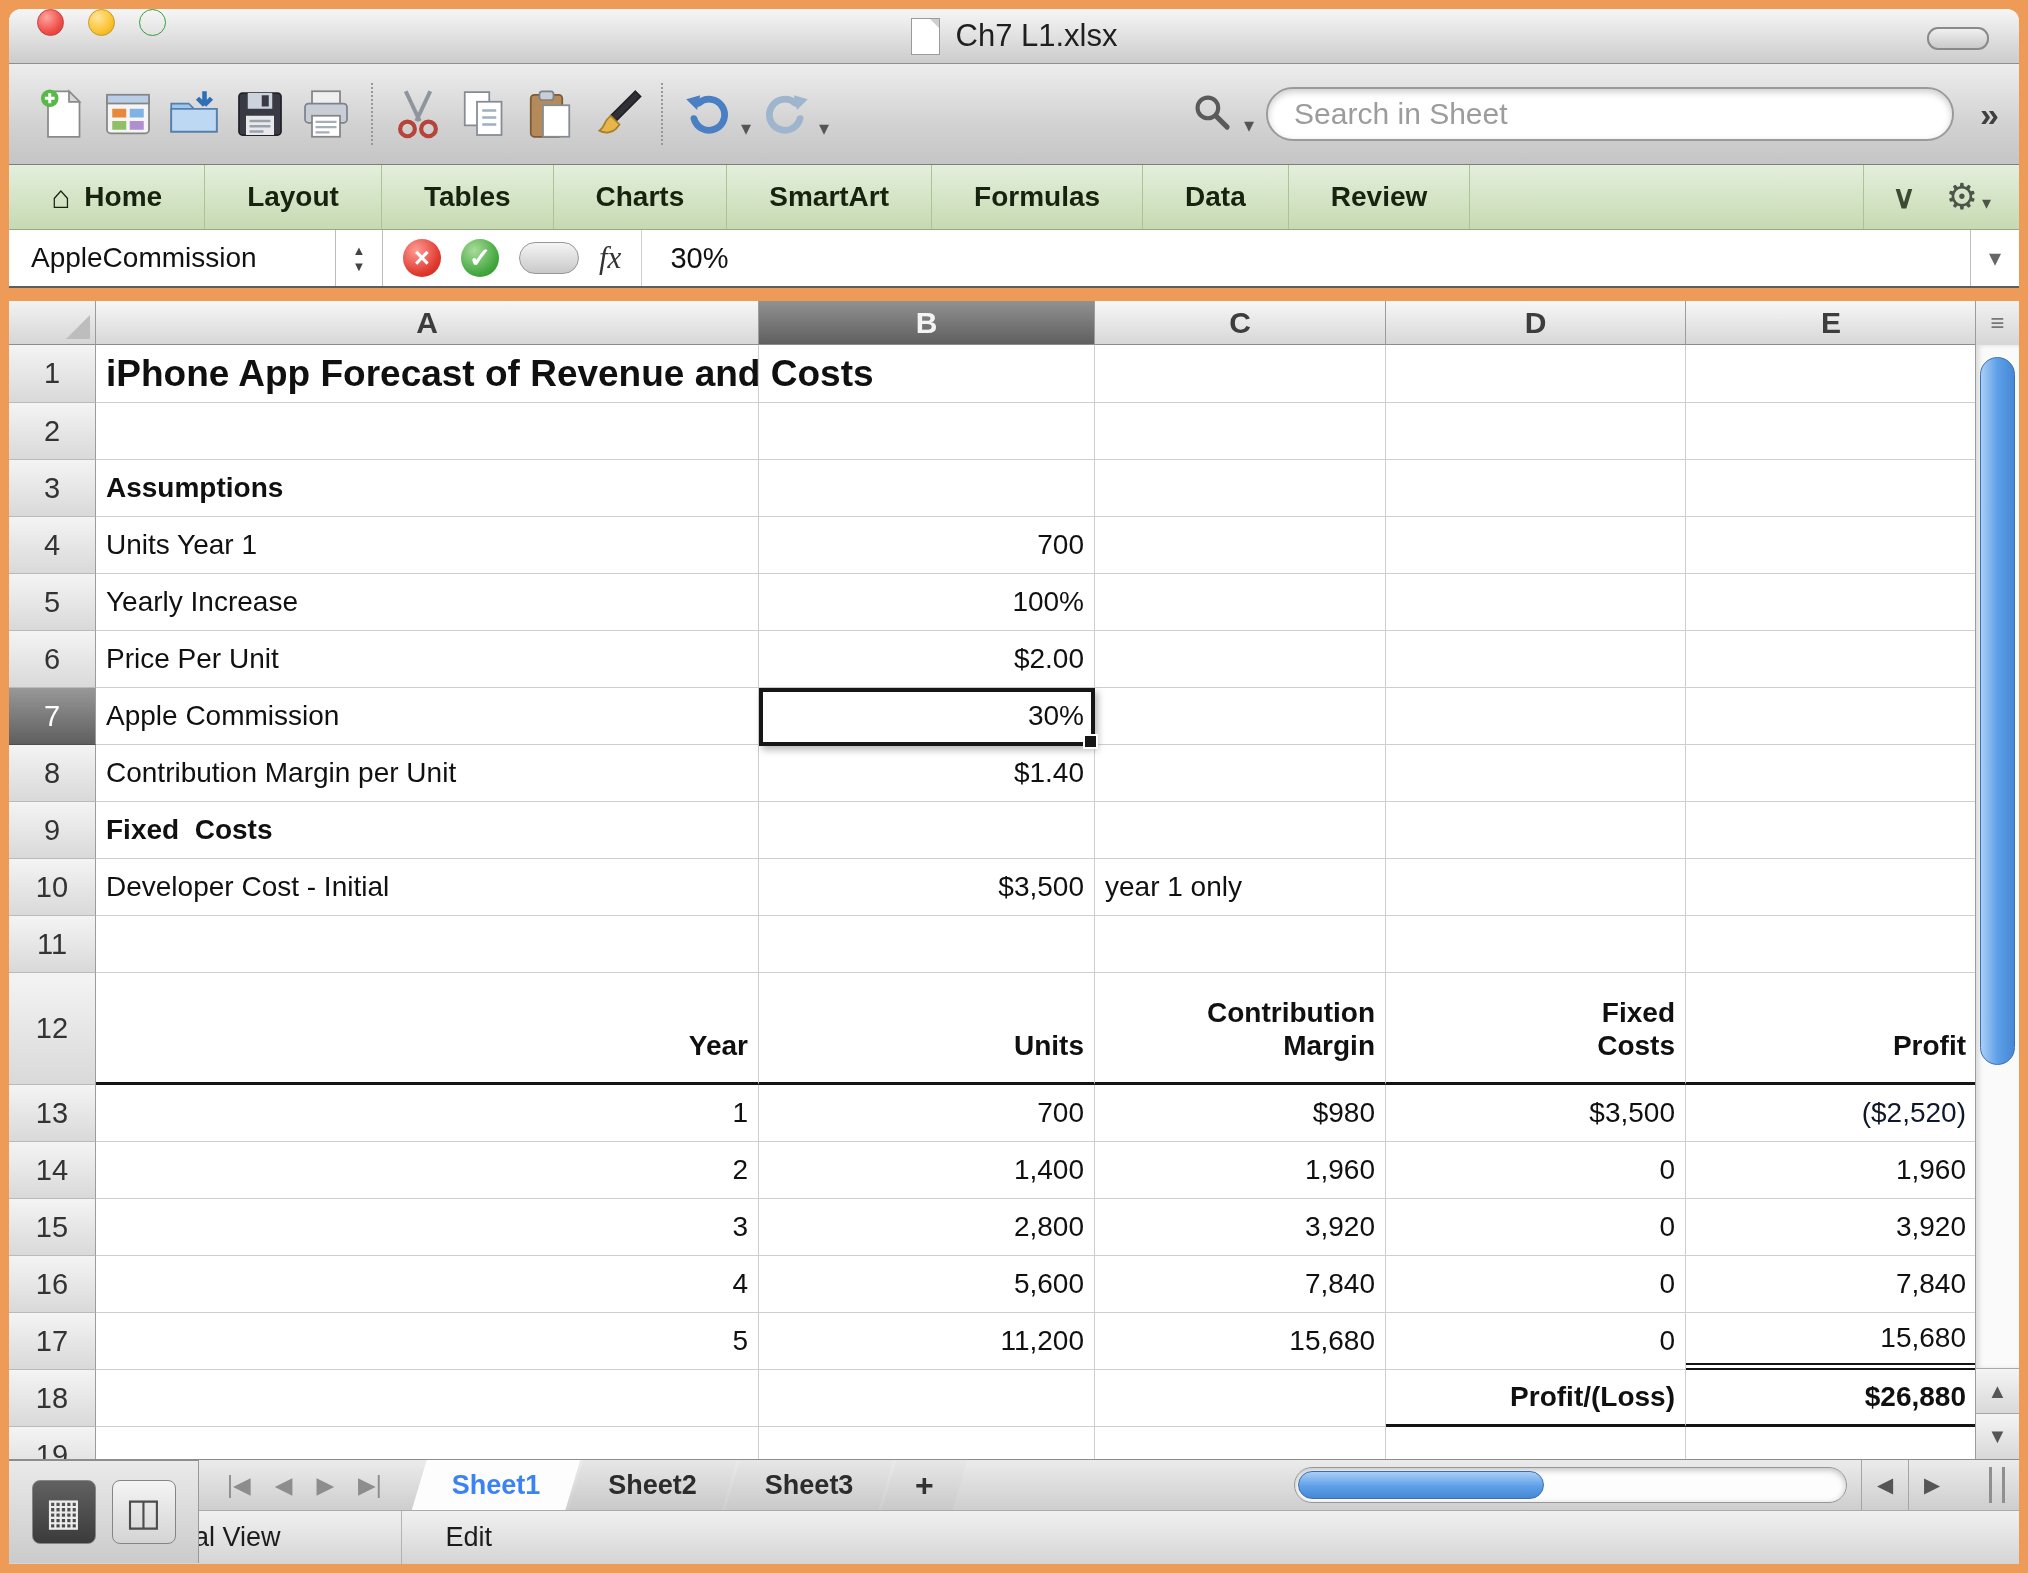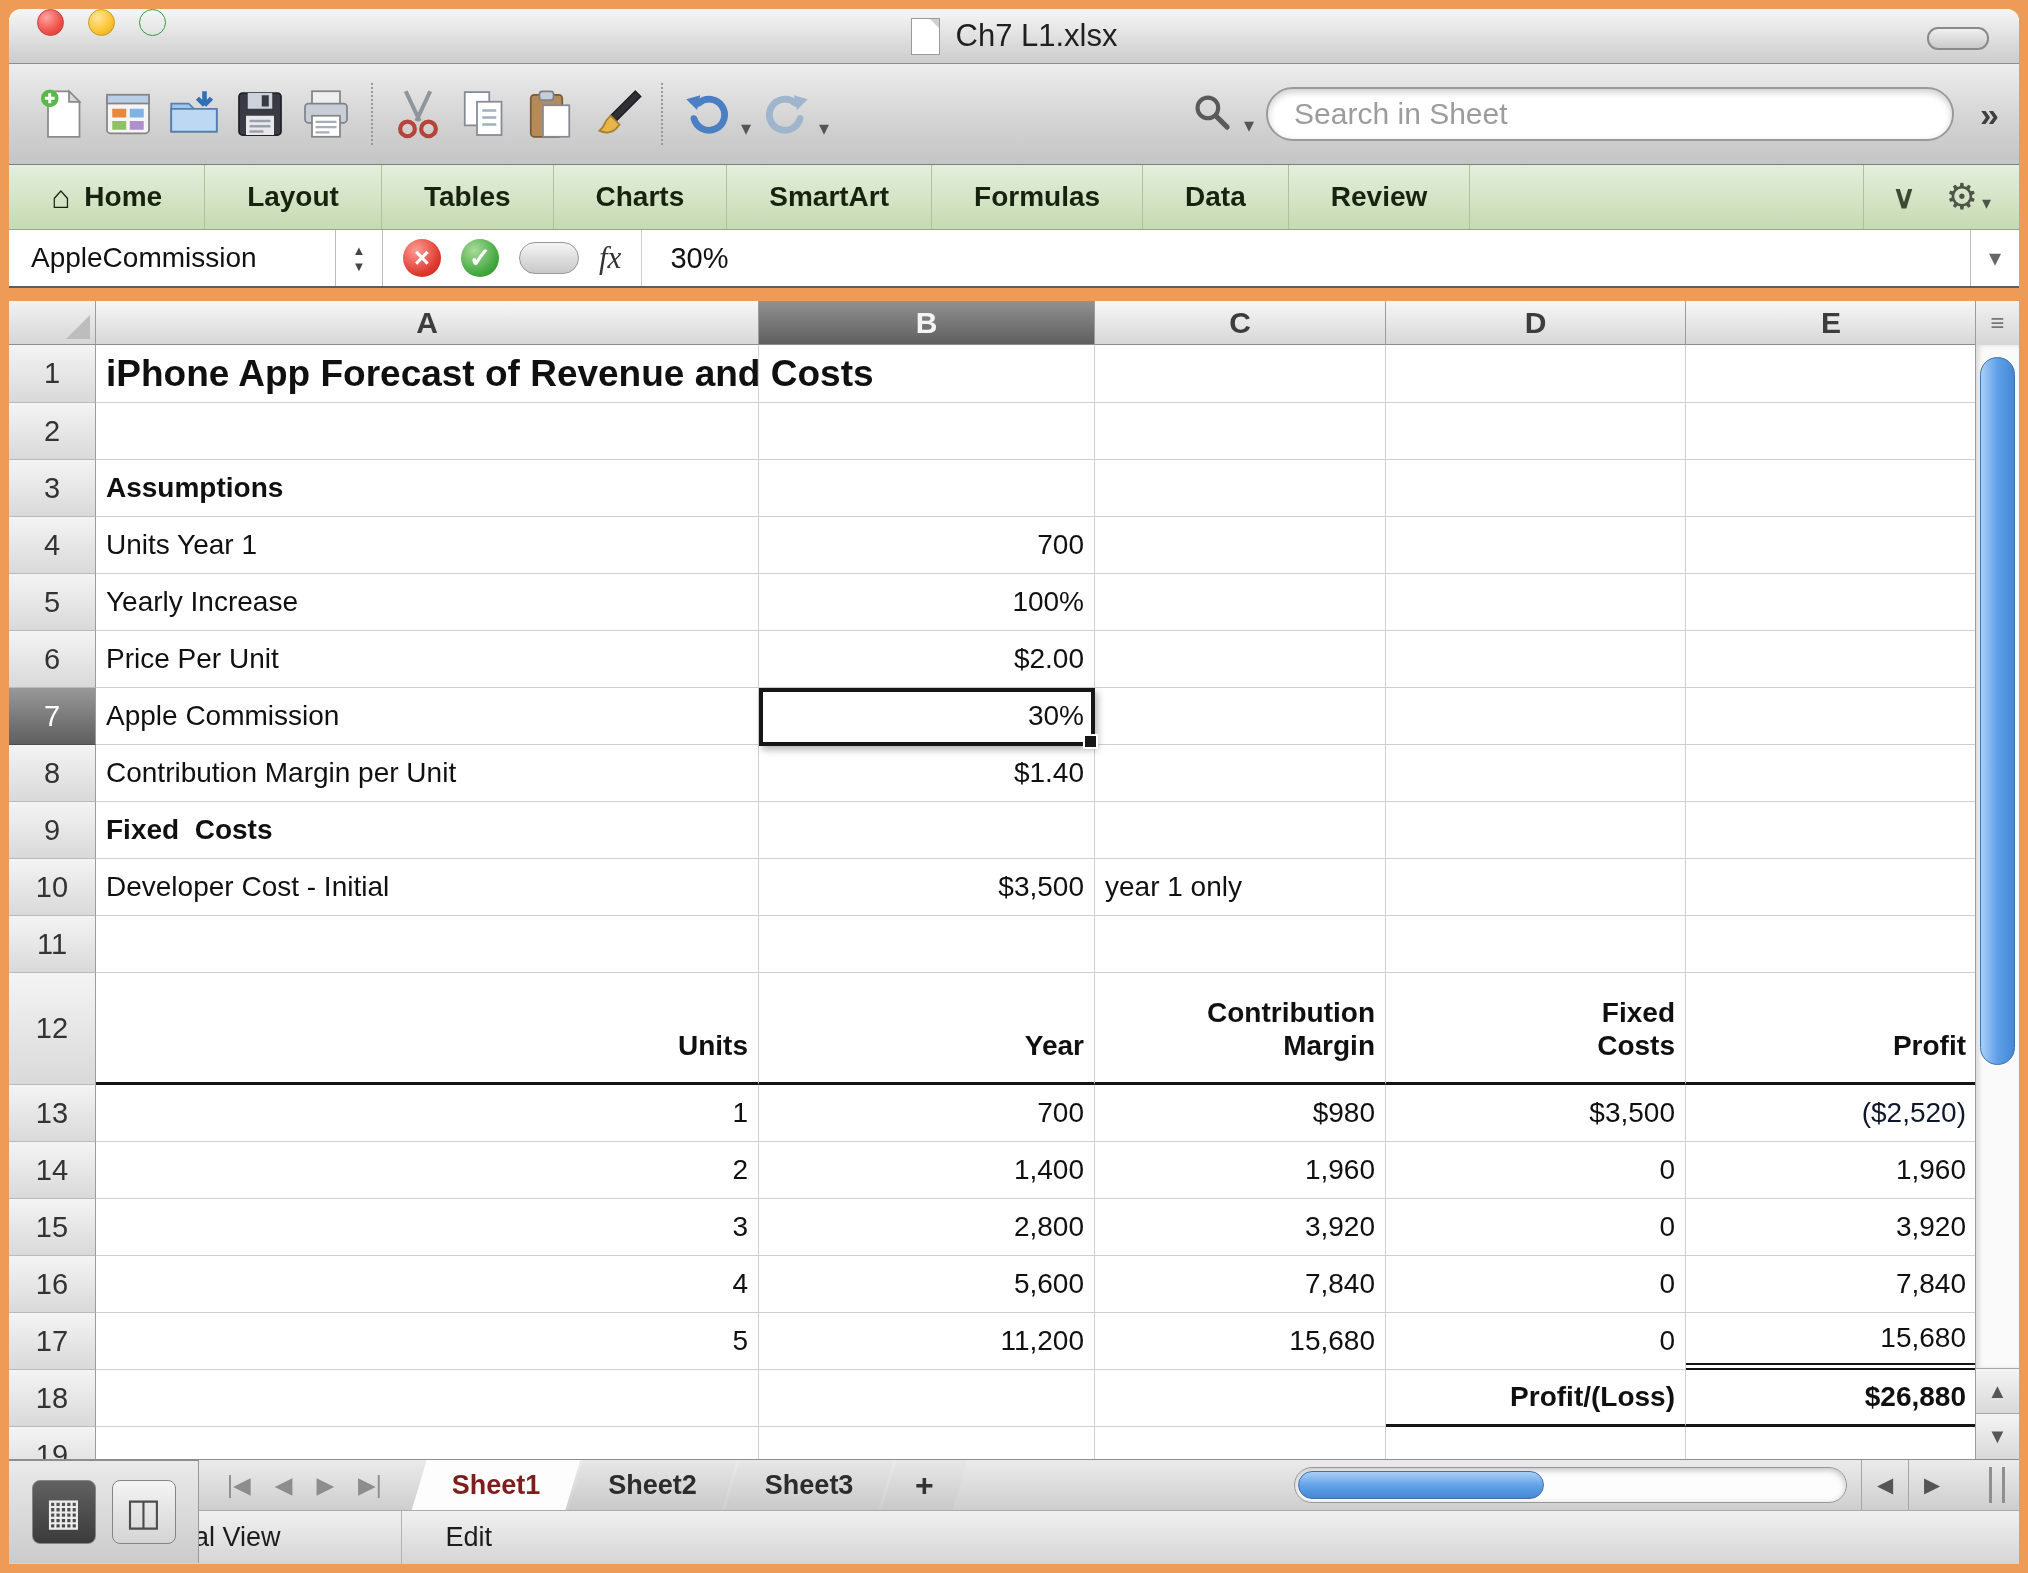--- a/index.html
+++ b/index.html
@@ -89,21 +89,21 @@
 
   
   .bbar{height:50px;flex:0 0 50px;background:linear-gradient(#ebebeb,#cecece);border-top:1px solid #8d8d8d;position:relative;display:flex;align-items:stretch;}
   .viewbtns{position:absolute;left:0;top:0;width:190px;height:103px;background:linear-gradient(#eaeaea,#cbcbcb);border-right:1px solid #999;border-top:1px solid #8d8d8d;z-index:6;display:flex;align-items:center;justify-content:center;gap:16px;box-sizing:border-box;}
   .vb{width:62px;height:62px;border:1px solid #858585;border-radius:8px;display:flex;align-items:center;justify-content:center;font-size:38px;}
   .vb.active{background:linear-gradient(#616161,#3b3b3b);color:#ececec;}
   .vb.inactive{background:linear-gradient(#f4f4f4,#d4d4d4);color:#4d4d4d;}
   .tabnav{display:flex;align-items:center;gap:24px;margin-left:218px;color:#8d8d8d;font-size:23px;}
   .tabsrow{display:flex;align-items:stretch;margin-left:42px;}
   .stab{display:flex;align-items:center;padding:0 40px;font-size:27px;font-weight:bold;color:#2c2c2c;background:linear-gradient(#e7e7e7,#c9c9c9);clip-path:polygon(15px 0,100% 0,calc(100% - 15px) 100%,0 100%);margin-left:-12px;}
-  .stab.active{background:#fdfdfd;color:#7f1d1d;z-index:3;}
+  .stab.active{background:#fdfdfd;color:#3b82f6;z-index:3;}
   .addtab{width:86px;display:flex;align-items:center;justify-content:center;font-size:32px;font-weight:bold;color:#333;background:linear-gradient(#e7e7e7,#c9c9c9);clip-path:polygon(15px 0,100% 0,calc(100% - 15px) 100%,0 100%);margin-left:-12px;}
   .htrack{position:absolute;right:172px;top:7px;width:553px;height:36px;background:#fdfdfd;border:1px solid #979797;border-radius:18px;box-shadow:inset 0 2px 6px rgba(0,0,0,.25);box-sizing:border-box;}
   .hthumb{position:absolute;left:3px;top:3px;width:246px;height:28px;border-radius:14px;background:linear-gradient(#aacff7,#5E9FE8 55%,#4788d5);border:1px solid #3c70ad;box-sizing:border-box;}
   .hbtns{position:absolute;right:64px;top:0;height:100%;display:flex;}
   .hbtn{width:46px;display:flex;align-items:center;justify-content:center;border-left:1px solid #a5a5a5;font-size:21px;color:#555;}
   .hsplitter{position:absolute;right:14px;top:7px;width:16px;height:36px;border-left:3px solid #8f8f8f;border-right:3px solid #8f8f8f;box-sizing:border-box;}
 
   
   .sbar{height:53px;flex:0 0 53px;background:linear-gradient(#f0f0f0,#d5d5d5);border-top:1px solid #ababab;display:flex;align-items:center;font-size:27px;color:#1c1c1c;}
   .sleft{margin-left:119px;}
@@ -379,22 +379,22 @@
       <div class="r h57">
             <div class="gut">11</div>
             <div class="c"></div>
             <div class="c"></div>
             <div class="c"></div>
             <div class="c"></div>
             <div class="c"></div>
           </div>
       <div class="r h112">
             <div class="gut">12</div>
+            <div class="c hd">Year</div>
             <div class="c hd">Units</div>
-            <div class="c hd">Year</div>
             <div class="c hd">Contribution
 Margin</div>
             <div class="c hd">Fixed
 Costs</div>
             <div class="c hd">Profit</div>
           </div>
       <div class="r h57">
             <div class="gut">13</div>
             <div class="c nr">1</div>
             <div class="c nr">700</div>

